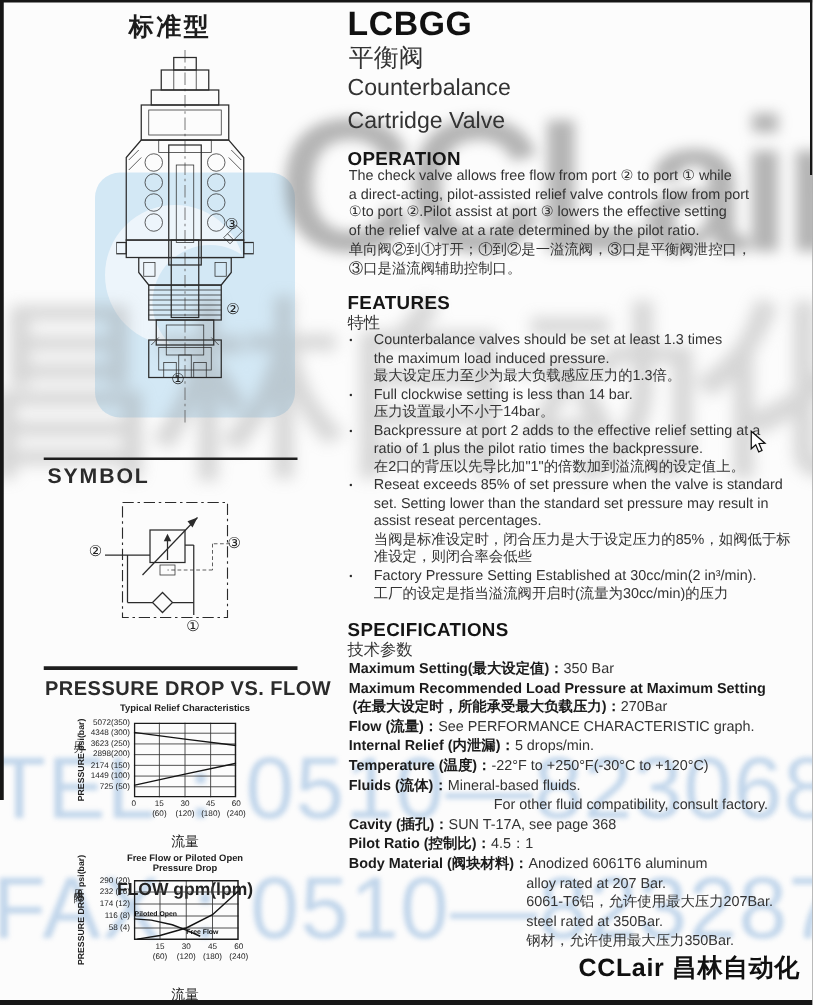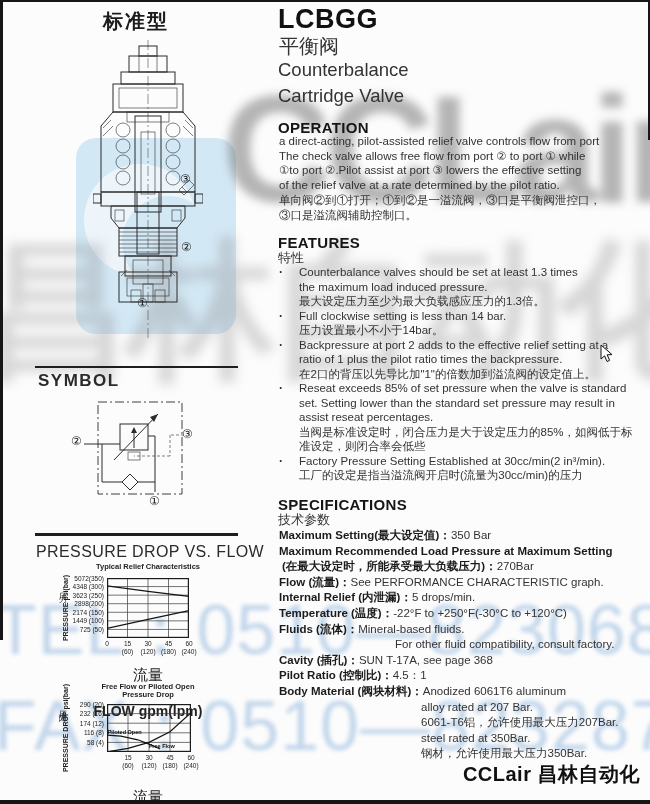--- a/index.html
+++ b/index.html
@@ -15,21 +15,21 @@
   .wm-blue-logo .swirl2{position:absolute;left:46px;top:58px;width:92px;height:92px;border-radius:50%;background:#cfe6f5;}
   .wm-cclair{left:222px;top:62px;font-size:152px;font-weight:bold;color:#6e6e6e;opacity:.5;filter:blur(5px);letter-spacing:-7px;}
   .wm-hanzi{left:-18px;top:212px;font-size:150px;font-weight:bold;color:#8d8d8d;opacity:.34;filter:blur(6px);letter-spacing:-6px;}
   .wm-tel{left:-6px;top:584px;font-size:70px;color:#a3c2e2;opacity:.65;filter:blur(2px);letter-spacing:1px;font-weight:500;}
   .wm-fax{left:-6px;top:680px;font-size:70px;color:#a3c2e2;opacity:.65;filter:blur(2px);letter-spacing:1px;font-weight:500;}
 
   
   .type-label{left:103px;top:8px;font-size:20px;font-weight:bold;letter-spacing:2px;color:#1c1c1c;}
   .divider{position:absolute;background:#1e1e1e;z-index:2;}
   .symbol-head{left:38px;top:371px;font-size:17px;font-weight:bold;letter-spacing:1.5px;}
-  .pd-head{left:36px;top:543px;font-size:16px;font-weight:normal;letter-spacing:.4px;}
+  .pd-head{left:36px;top:543px;font-size:16px;font-weight:bold;letter-spacing:.4px;}
 
   .portlabel{position:absolute;font-size:12px;color:#222;z-index:2;}
 
   
   .model{left:278px;top:4px;font-size:27px;font-weight:bold;letter-spacing:.5px;color:#111;}
   .title-zh{left:279px;top:33px;font-size:20px;color:#333;}
   .title-en{left:278px;top:57px;font-size:18.5px;line-height:26px;color:#333;}
   .h1{font-size:15px;font-weight:bold;color:#151515;letter-spacing:.3px;}
   .op-head{left:278px;top:119px;}
   .op-lines{left:279px;top:134px;}
@@ -51,21 +51,21 @@
   .chart .plot{position:absolute;}
   .chart svg{display:block;}
   .c-title{position:absolute;font-size:7.5px;font-weight:bold;color:#222;text-align:center;white-space:nowrap;}
   .ytick,.xtick{position:absolute;font-size:6.5px;color:#222;white-space:nowrap;}
   .ytick{width:44px;text-align:right;}
   .xtick{width:30px;text-align:center;}
   .anno{position:absolute;font-size:5.5px;font-weight:bold;color:#0e0e0e;white-space:nowrap;z-index:3;}
   .ylab{position:absolute;width:120px;height:10px;text-align:center;font-size:7px;font-weight:bold;color:#222;transform:rotate(-90deg);white-space:nowrap;}
   .ylab-zh{position:absolute;writing-mode:vertical-rl;font-size:8px;color:#222;letter-spacing:2px;}
   .xlab{position:absolute;text-align:center;font-size:14px;font-weight:bold;color:#222;white-space:nowrap;margin-top:48px;}
-  .xlab-zh{position:absolute;text-align:center;font-size:15px;color:#222;white-space:nowrap;}
+  .xlab-zh{position:absolute;text-align:center;font-size:11px;color:#222;white-space:nowrap;}
 
   .footer-brand{left:404px;top:761px;width:236px;text-align:right;font-size:20px;font-weight:600;color:#101010;letter-spacing:.5px;}
 
   svg .tech{stroke:#2b2b2b;fill:none;stroke-width:1;}
   svg .techthin{stroke:#2b2b2b;fill:none;stroke-width:.6;}
 </style>
 </head>
 <body>
 
 <div id="page">
@@ -252,22 +252,22 @@
 
   <div class="layer model">LCBGG</div>
   <div class="layer title-zh">平衡阀</div>
   <div class="layer title-en">
     <div>Counterbalance</div>
     <div>Cartridge Valve</div>
   </div>
 
   <div class="layer h1 op-head">OPERATION</div>
   <div class="layer op-lines" id="op-lines">
+      <div class="tline">The check valve allows free flow from port ② to port ① while</div>
       <div class="tline">a direct-acting, pilot-assisted relief valve controls flow from port</div>
-      <div class="tline">The check valve allows free flow from port ② to port ① while</div>
       <div class="tline">①to port ②.Pilot assist at port ③ lowers the effective setting</div>
       <div class="tline">of the relief valve at a rate determined by the pilot ratio.</div>
       <div class="tline">单向阀②到①打开；①到②是一溢流阀，③口是平衡阀泄控口，</div>
       <div class="tline">③口是溢流阀辅助控制口。</div>
     </div>
 
   <div class="layer h1 feat-head">FEATURES</div>
   <div class="layer feat-zh">特性</div>
   <div class="layer feat-bullets" id="feature-bullets">
       <div class="bullet-item">

